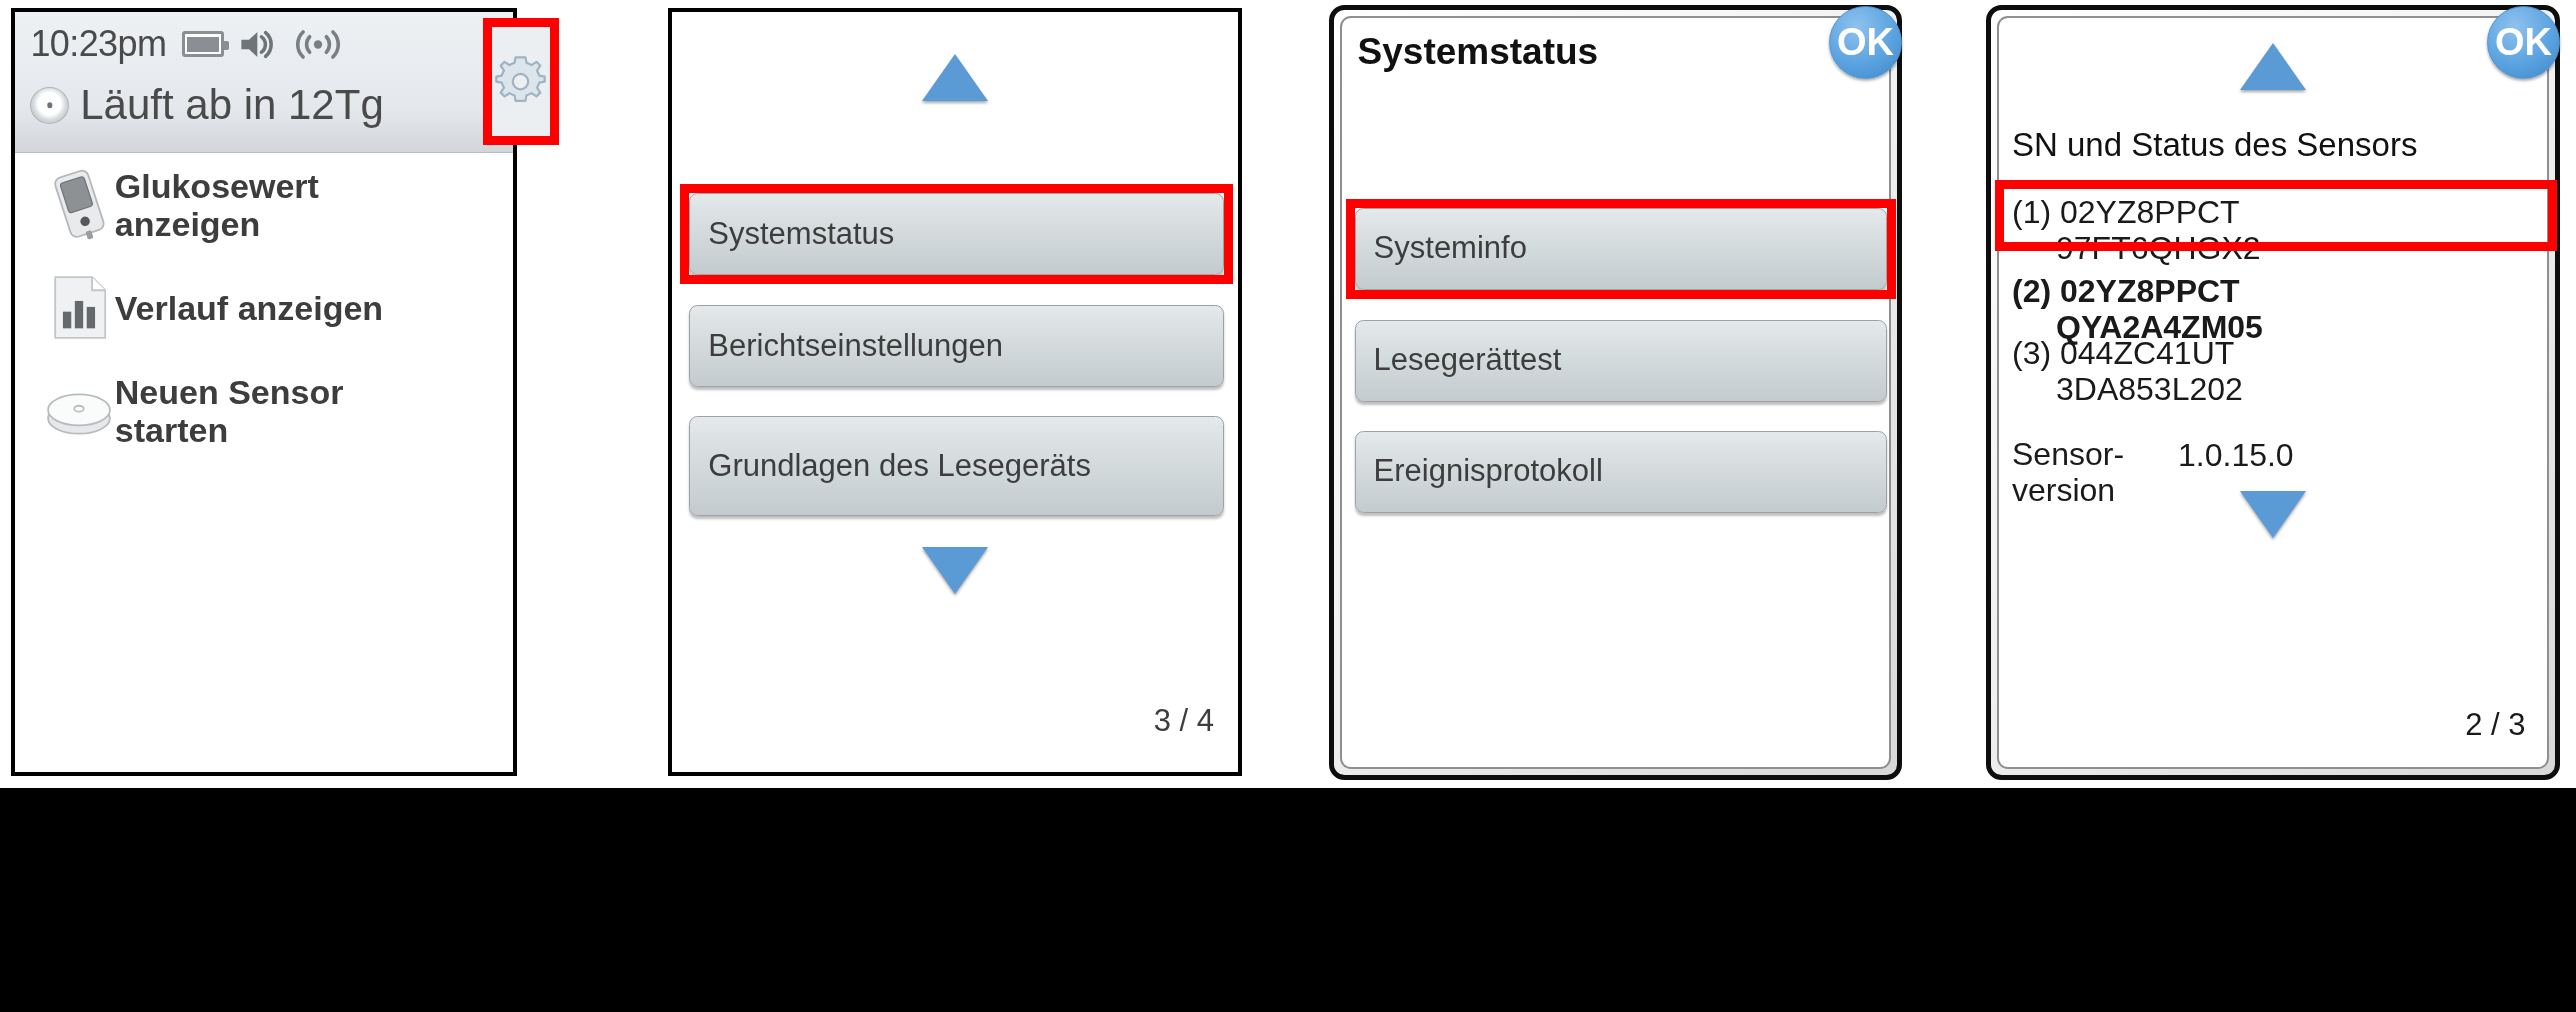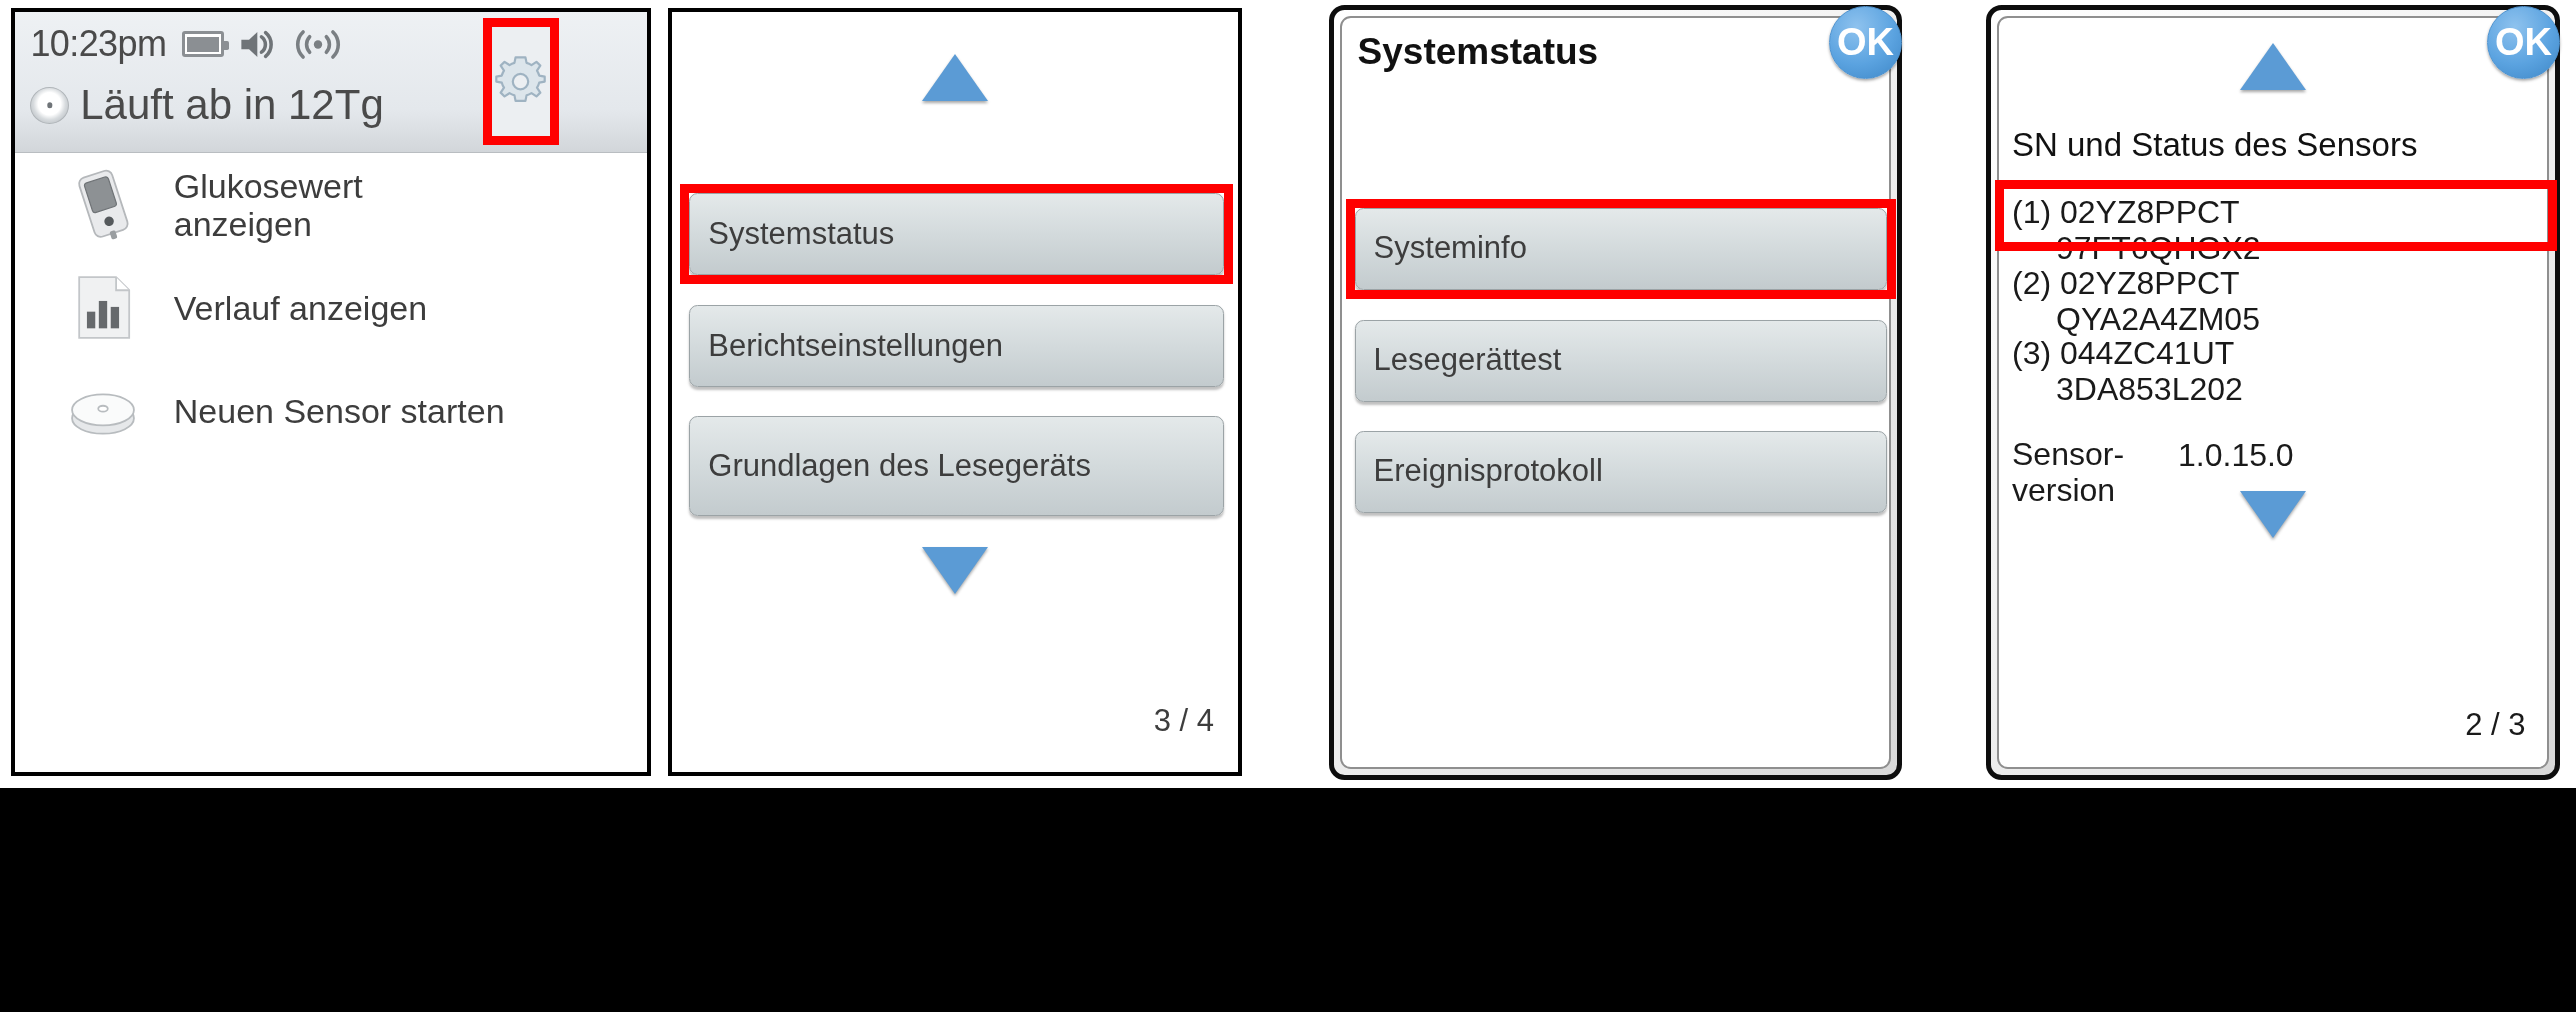--- a/index.html
+++ b/index.html
@@ -46,21 +46,21 @@
     width: 100%;
     height: 100%;
     background: #ffffff;
     border: 2.4px solid #8f8f8f;
     border-radius: 10.8px;
     box-sizing: border-box;
     overflow: visible;
   }
 
   
-  #panel-1 { left: 10.8px; top: 8.4px; width: 640px; height: 768px; }
+  #panel-1 { left: 10.8px; top: 8.4px; width: 506px; height: 768px; }
 
   #statusbar {
     position: absolute;
     left: 0; top: 0;
     width: 100%;
     height: 141px;
     background: linear-gradient(180deg,#eef1f4 0%,#e4e8ec 70%,#d2d6da 100%);
     border-bottom: 1.8px solid #b9bdc1;
     box-sizing: border-box;
   }
@@ -155,23 +155,23 @@
 
   
   #main-menu {
     position: absolute;
     left: 0; top: 141px;
     width: 100%;
   }
   .menu-item {
     display: flex;
     align-items: center;
-    gap: 35px;
-    padding-left: 52px;
+    padding-left: 28px;
     height: 103px;
+    font-weight: bold;
   }
   .menu-icon { width: 72px; height: 75px; flex: 0 0 auto; position: relative; }
   .menu-label {
     font-size: 34px;
     color: #3d3d3d;
     line-height: 1.12;
     max-width: 335px;
   }
 
   
@@ -489,21 +489,21 @@
 
     <div id="p4-heading">SN und Status des Sensors</div>
 
     <div class="sn-entry" style="top:177px;">
       <span class="sn-idx">(1)</span>
       <span>02YZ8PPCT</span>
       <span class="sn-line2">97FT6QHGX2</span>
     </div>
     <div id="p4-sn-highlight"></div>
 
-    <div class="sn-entry" style="top:248px;">
+    <div class="sn-entry" style="top:256px;font-weight:bold;">
       <span class="sn-idx">(2)</span>
       <span>02YZ8PPCT</span>
       <span class="sn-line2">QYA2A4ZM05</span>
     </div>
 
     <div class="sn-entry" style="top:318px;">
       <span class="sn-idx">(3)</span>
       <span>044ZC41UT</span>
       <span class="sn-line2">3DA853L202</span>
     </div>

